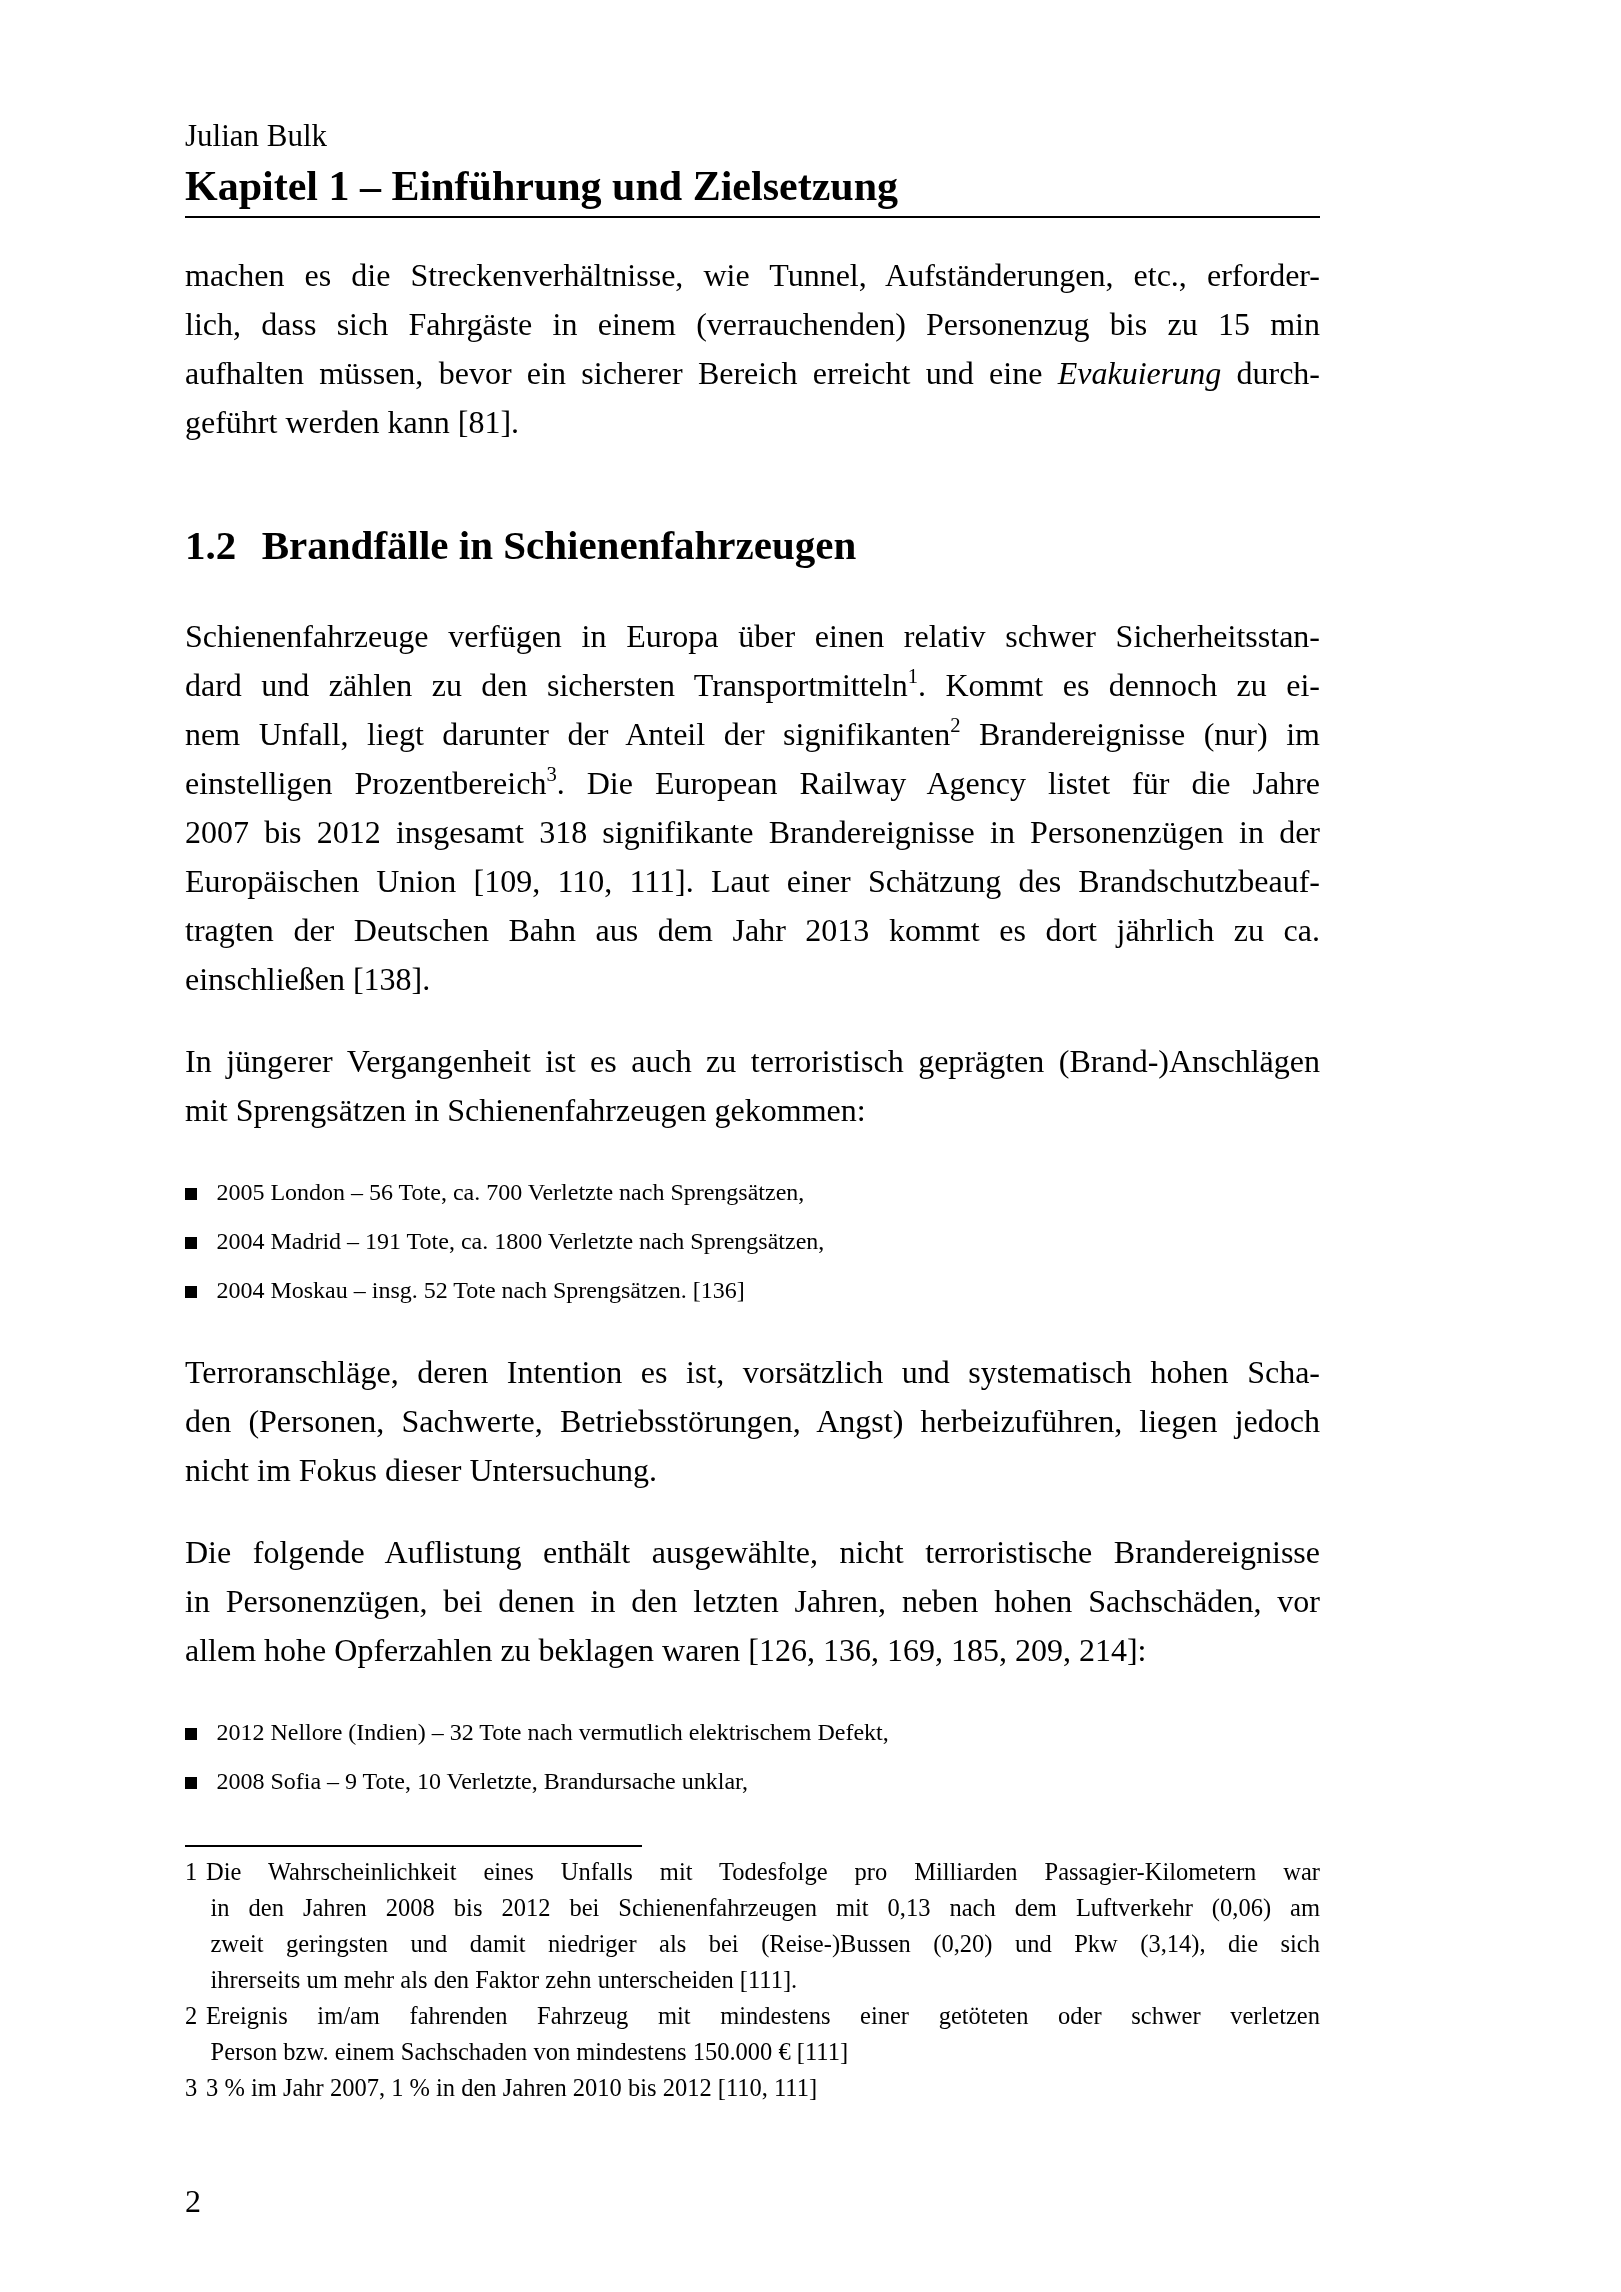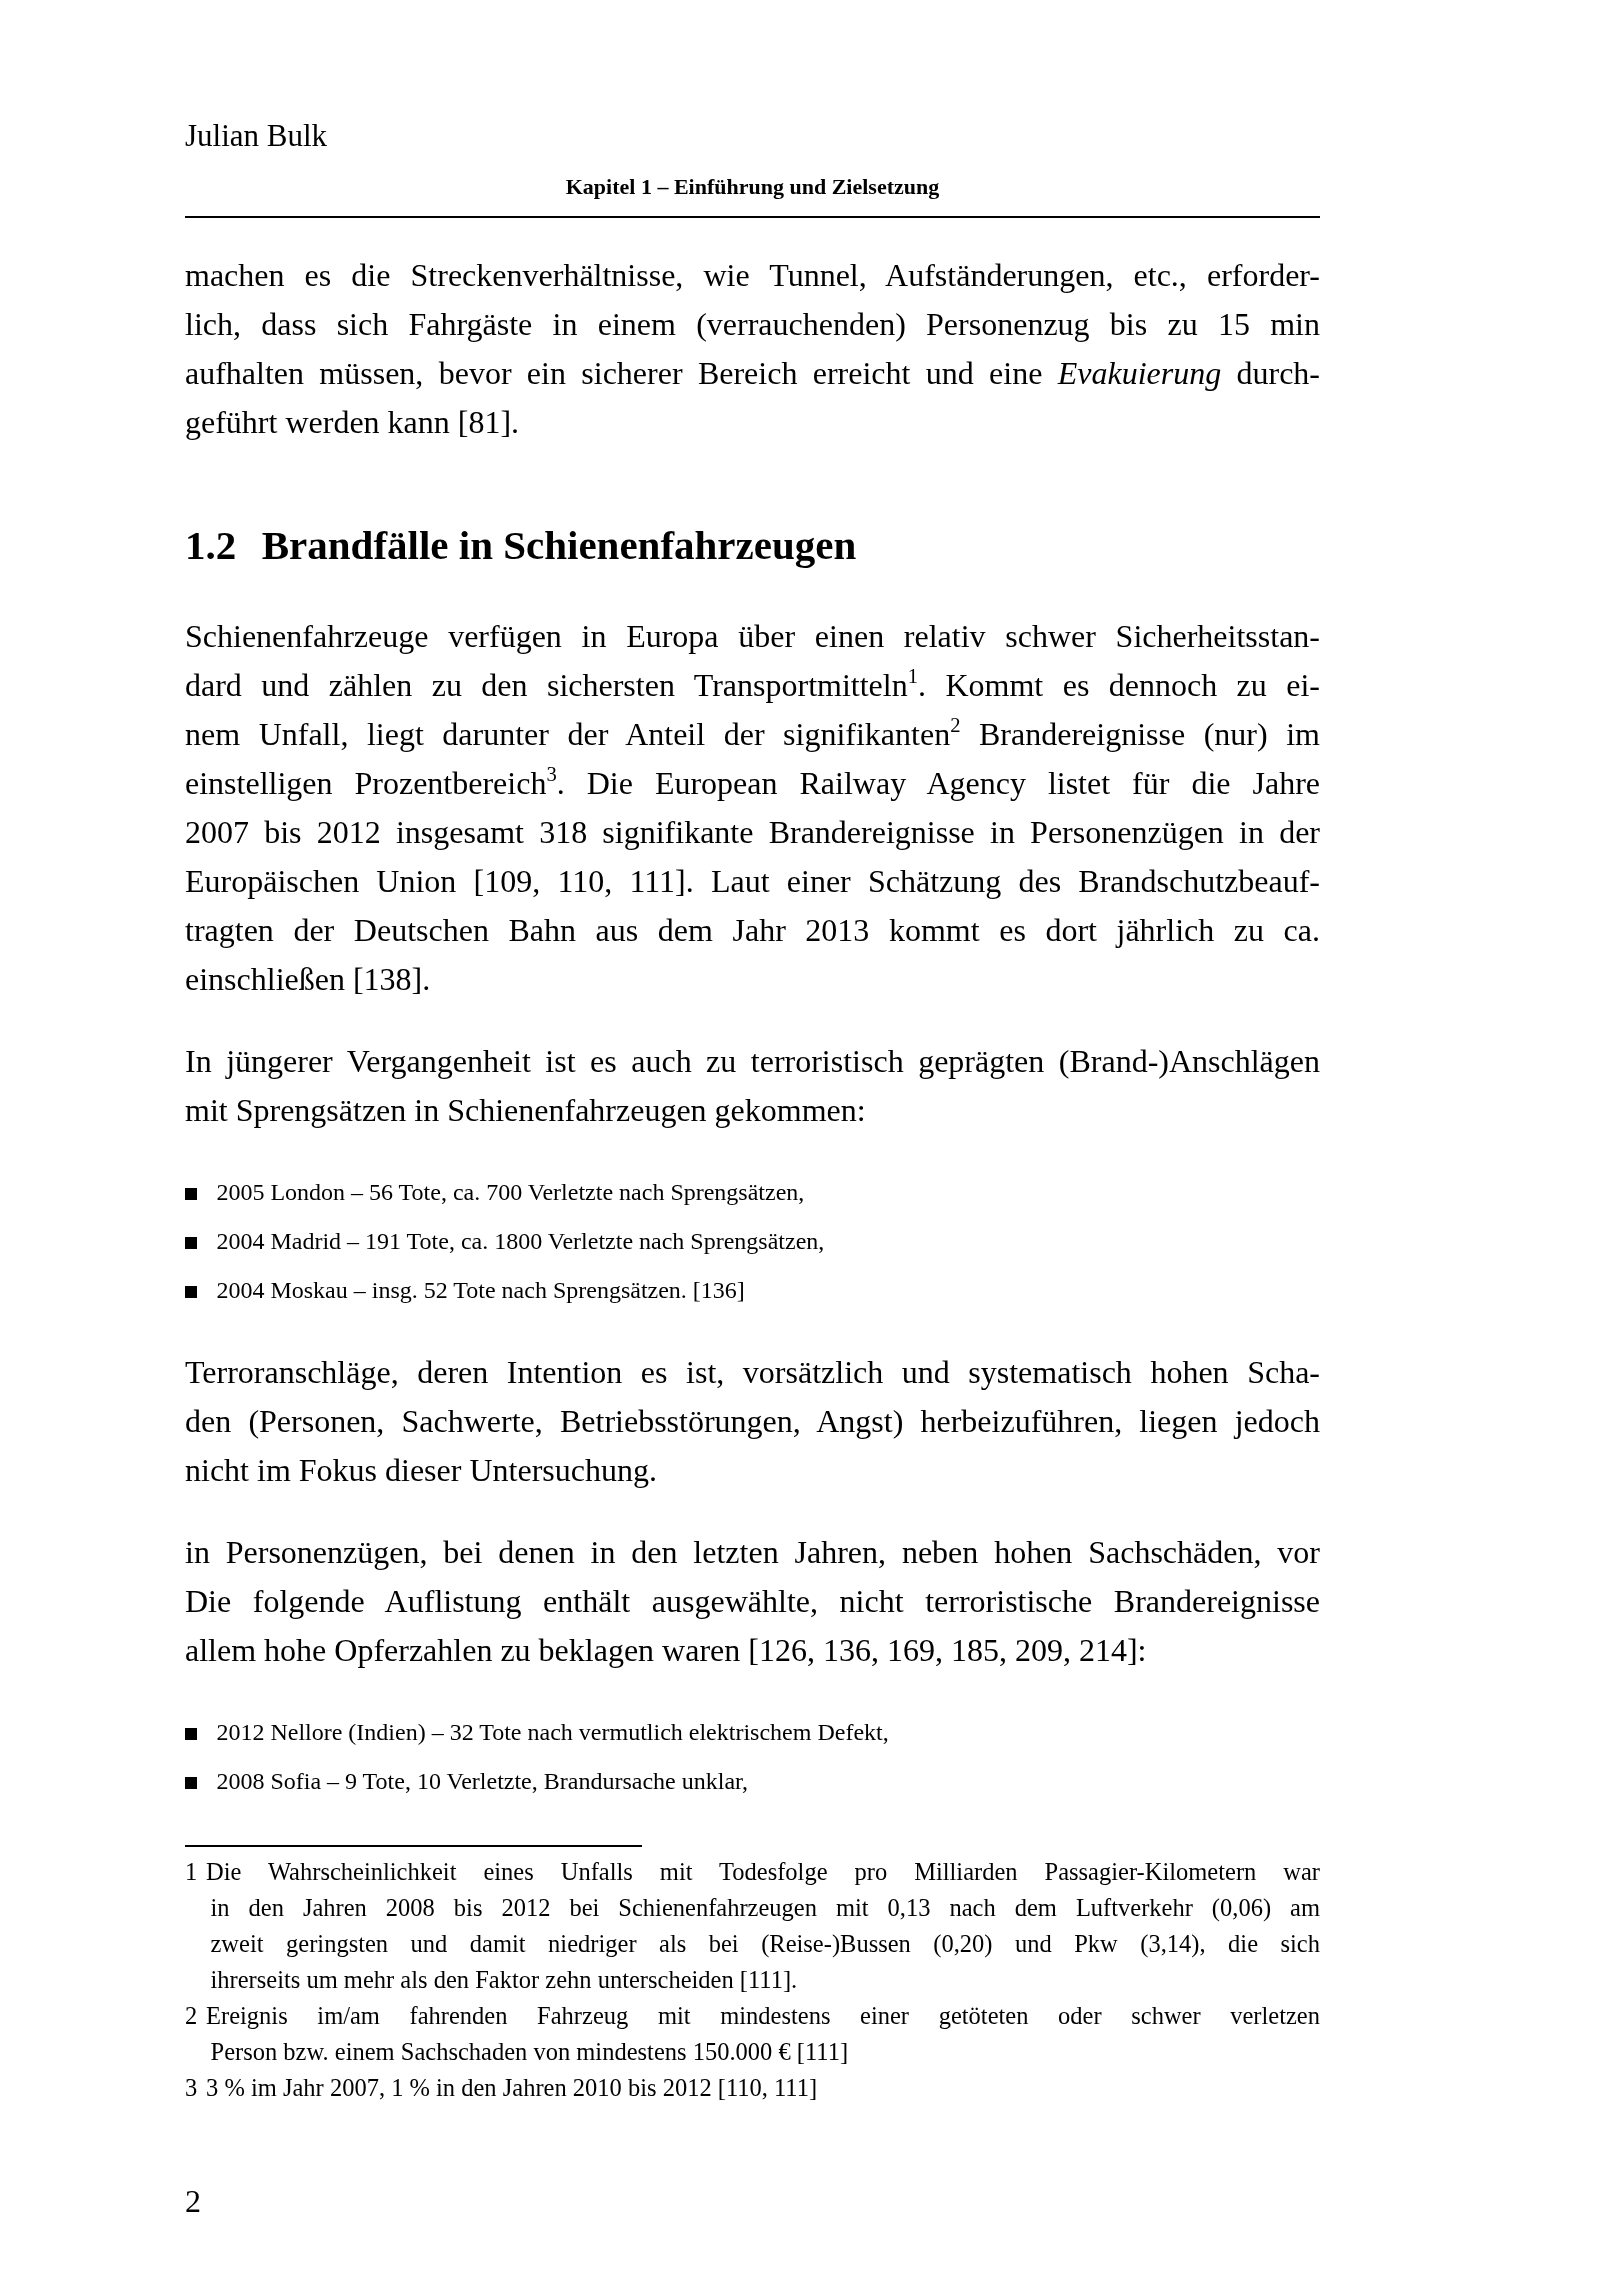--- a/index.html
+++ b/index.html
@@ -18,23 +18,22 @@
     left: 185px;
     top: 116px;
     width: 1135px;
   }
   .author {
     font-size: 31px;
     line-height: 39px;
     text-align: left;
   }
   .running-head {
-    font-size: 22px;
+    font-size: 42px;
     font-weight: bold;
-    text-align: center;
     line-height: 39px;
     margin-top: 11.8px;
   }
   .header-rule {
     border: none;
     border-top: 2px solid #000;
     margin: 9.8px 0 0 0;
     width: 100%;
   }
   .para {
@@ -148,22 +147,22 @@
           <div class="bitem"><span class="sq"></span><span>2005 London – 56 Tote, ca. 700 Verletzte nach Sprengsätzen,</span></div>
           <div class="bitem"><span class="sq"></span><span>2004 Madrid – 191 Tote, ca. 1800 Verletzte nach Sprengsätzen,</span></div>
           <div class="bitem"><span class="sq"></span><span>2004 Moskau – insg. 52 Tote nach Sprengsätzen. [136]</span></div>
         </div>
         <div class="para">
           <div class="line">Terroranschläge, deren Intention es ist, vorsätzlich und systematisch hohen Scha-</div>
           <div class="line">den (Personen, Sachwerte, Betriebsstörungen, Angst) herbeizuführen, liegen jedoch</div>
           <div class="line last">nicht im Fokus dieser Untersuchung.</div>
         </div>
         <div class="para">
+          <div class="line">Die folgende Auflistung enthält ausgewählte, nicht terroristische Brandereignisse</div>
           <div class="line">in Personenzügen, bei denen in den letzten Jahren, neben hohen Sachschäden, vor</div>
-          <div class="line">Die folgende Auflistung enthält ausgewählte, nicht terroristische Brandereignisse</div>
           <div class="line last">allem hohe Opferzahlen zu beklagen waren [126, 136, 169, 185, 209, 214]:</div>
         </div>
         <div class="blist">
           <div class="bitem"><span class="sq"></span><span>2012 Nellore (Indien) – 32 Tote nach vermutlich elektrischem Defekt,</span></div>
           <div class="bitem"><span class="sq"></span><span>2008 Sofia – 9 Tote, 10 Verletzte, Brandursache unklar,</span></div>
         </div>
       </div>
 
     <div class="footnotes">
       <hr class="fn-rule">

